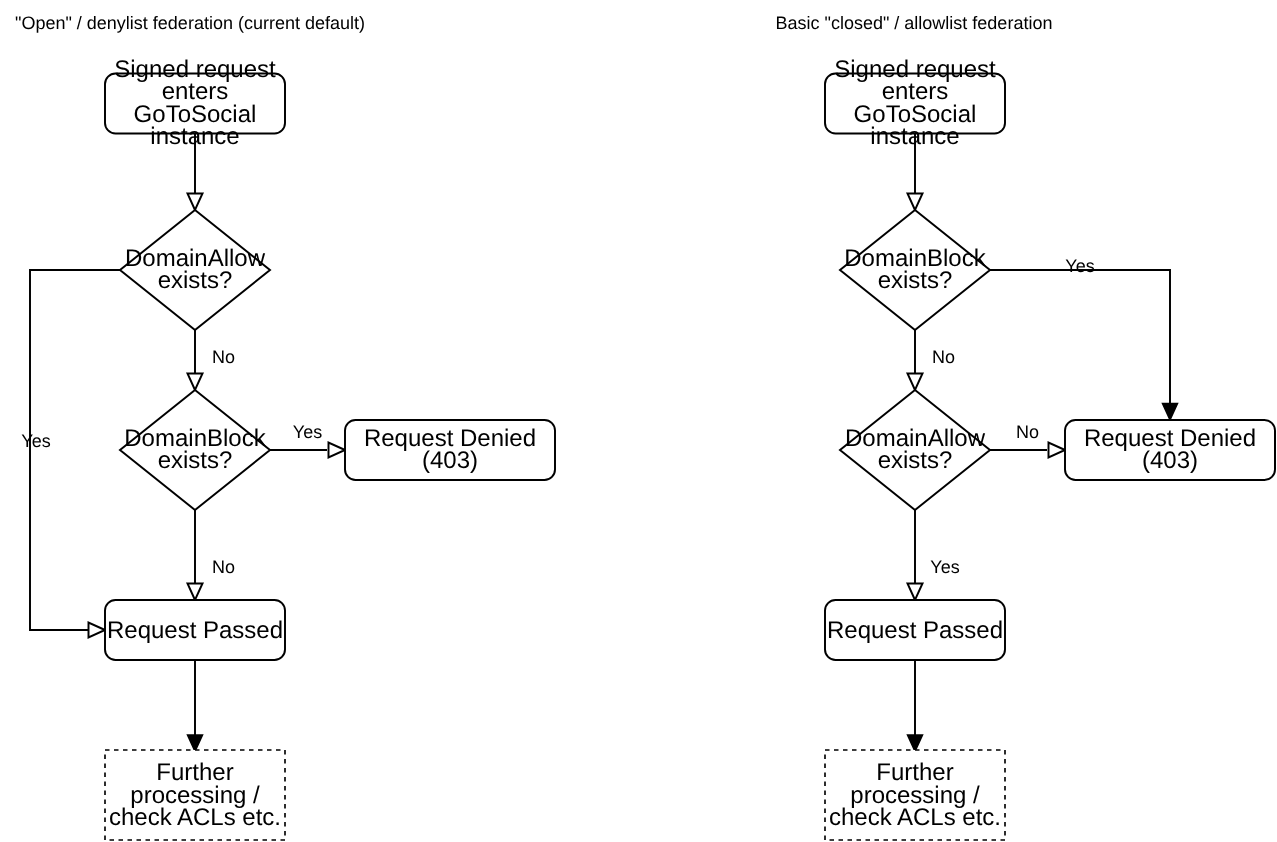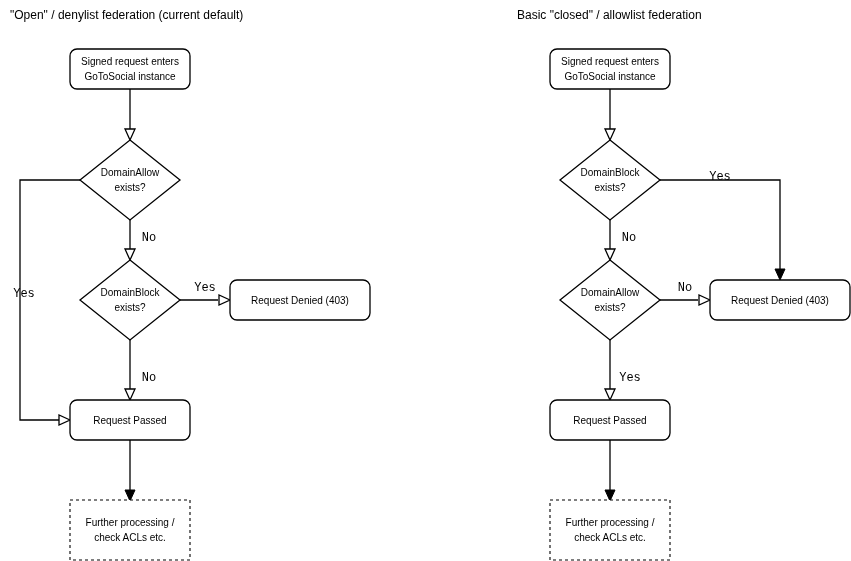--- a/index.html
+++ b/index.html
@@ -52,32 +52,31 @@
     line-height: 15px;
     white-space: nowrap;
   }
   .node-label {
     position: absolute;
     display: flex;
     flex-direction: column;
     align-items: center;
     justify-content: center;
     text-align: center;
-    font-size: 10px;
+    font-size: 16px;
     line-height: 15px;
     pointer-events: none;
   }
   .edge-label {
     position: absolute;
     font-size: 12px;
     line-height: 13px;
     text-align: center;
     white-space: nowrap;
     pointer-events: none;
-    font-family: Liberation Mono, monospace;
   }
 </style>
 </head>
 <body>
 
 <div class="canvas">
 
   <svg width="851" height="561" viewBox="0 0 851 561">
 
     <g>

